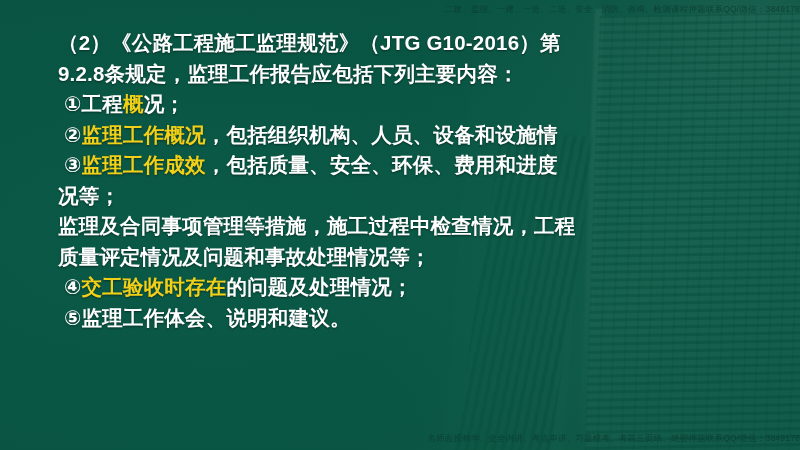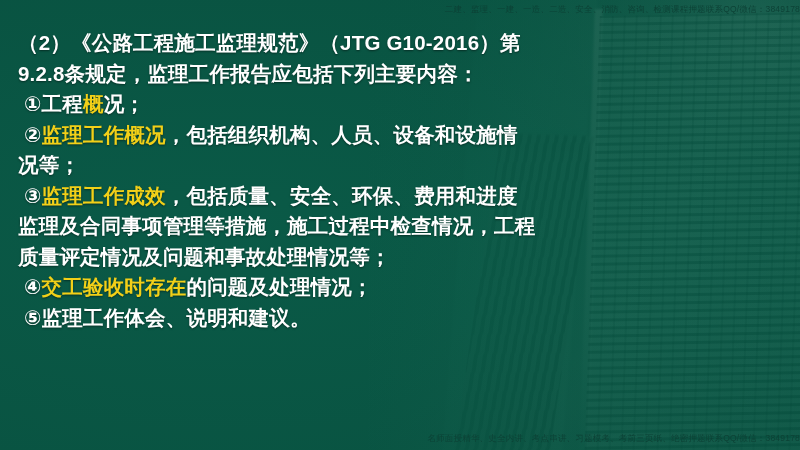--- a/index.html
+++ b/index.html
@@ -137,20 +137,21 @@
     color: #ffffff;
     font-size: 20.5px;
     font-weight: 700;
     line-height: 30.5px;
     letter-spacing: .2px;
     text-shadow: 0 1px 2px rgba(0,0,0,0.45);
   }
   .line {
     padding-left: 18px;
     white-space: nowrap;
+    margin-left: 40px;
   }
   .line.indent { padding-left: 24px; }
   .hl { color: #f2d018; }
 </style>
 </head>
 <body>
 
 <div id="slide">
 
   <div class="bg-photo">
@@ -164,22 +165,22 @@
     <div class="bg-vignette"></div>
   </div>
 
   <div class="banner banner-top">二建、监理、一建、一造、二造、安全、消防、咨询、检测课程押题联系QQ/微信：3849178</div>
 
   <div class="content">
       <div class="line"><span class="">（2）《公路工程施工监理规范》（JTG G10-2016）第</span></div>
       <div class="line"><span class="">9.2.8条规定，监理工作报告应包括下列主要内容：</span></div>
       <div class="line indent"><span class="">①工程</span><span class="hl">概</span><span class="">况；</span></div>
       <div class="line indent"><span class="">②</span><span class="hl">监理工作概况</span><span class="">，包括组织机构、人员、设备和设施情</span></div>
+      <div class="line indent"><span class="">③</span><span class="hl">监理工作成效</span><span class="">，包括质量、安全、环保、费用和进度</span></div>
       <div class="line"><span class="">况等；</span></div>
-      <div class="line indent"><span class="">③</span><span class="hl">监理工作成效</span><span class="">，包括质量、安全、环保、费用和进度</span></div>
       <div class="line"><span class="">监理及合同事项管理等措施，施工过程中检查情况，工程</span></div>
       <div class="line"><span class="">质量评定情况及问题和事故处理情况等；</span></div>
       <div class="line indent"><span class="">④</span><span class="hl">交工验收时存在</span><span class="">的问题及处理情况；</span></div>
       <div class="line indent"><span class="">⑤监理工作体会、说明和建议。</span></div>
     </div>
 
   <div class="banner banner-bottom">名师面授精华、史全内讲、考点串讲、习题模考、考前三页纸、绝密押题联系QQ/微信：3849178</div>
 
 </div>
 

